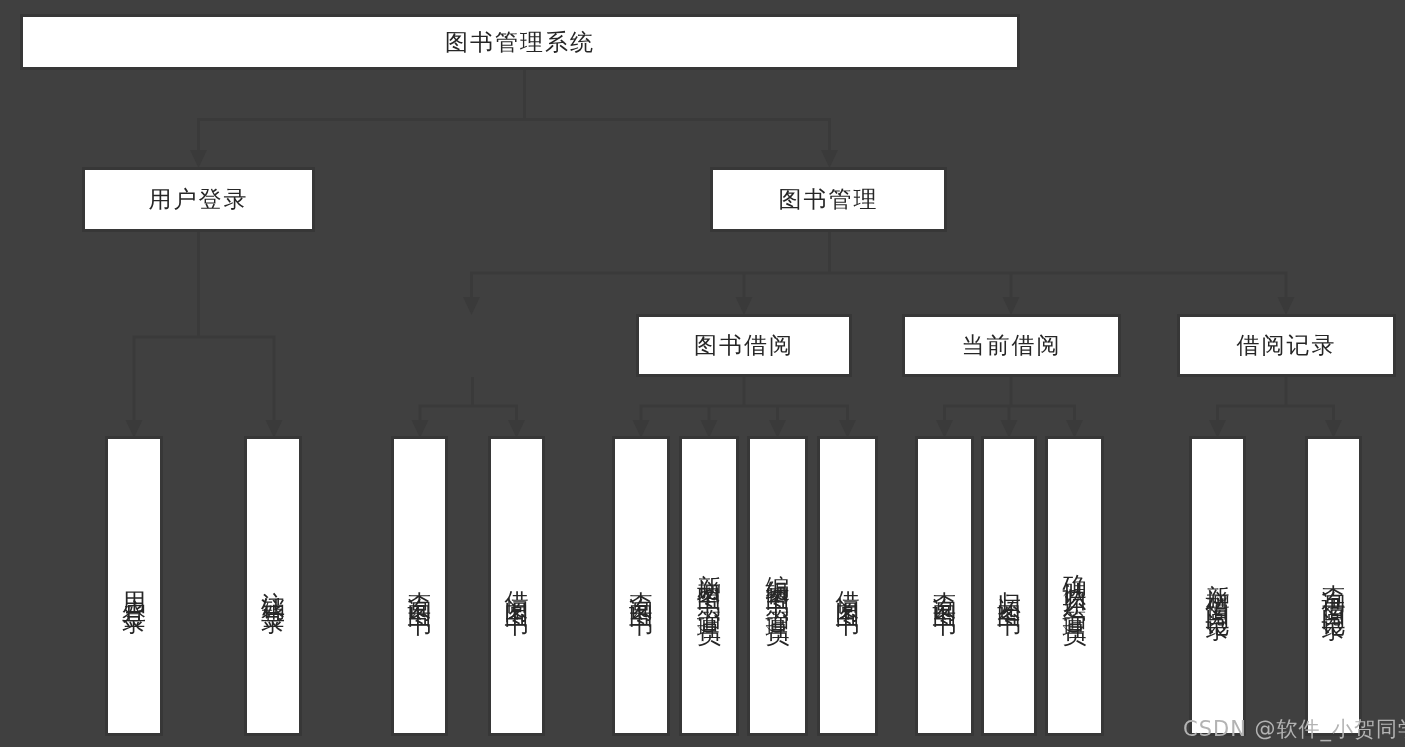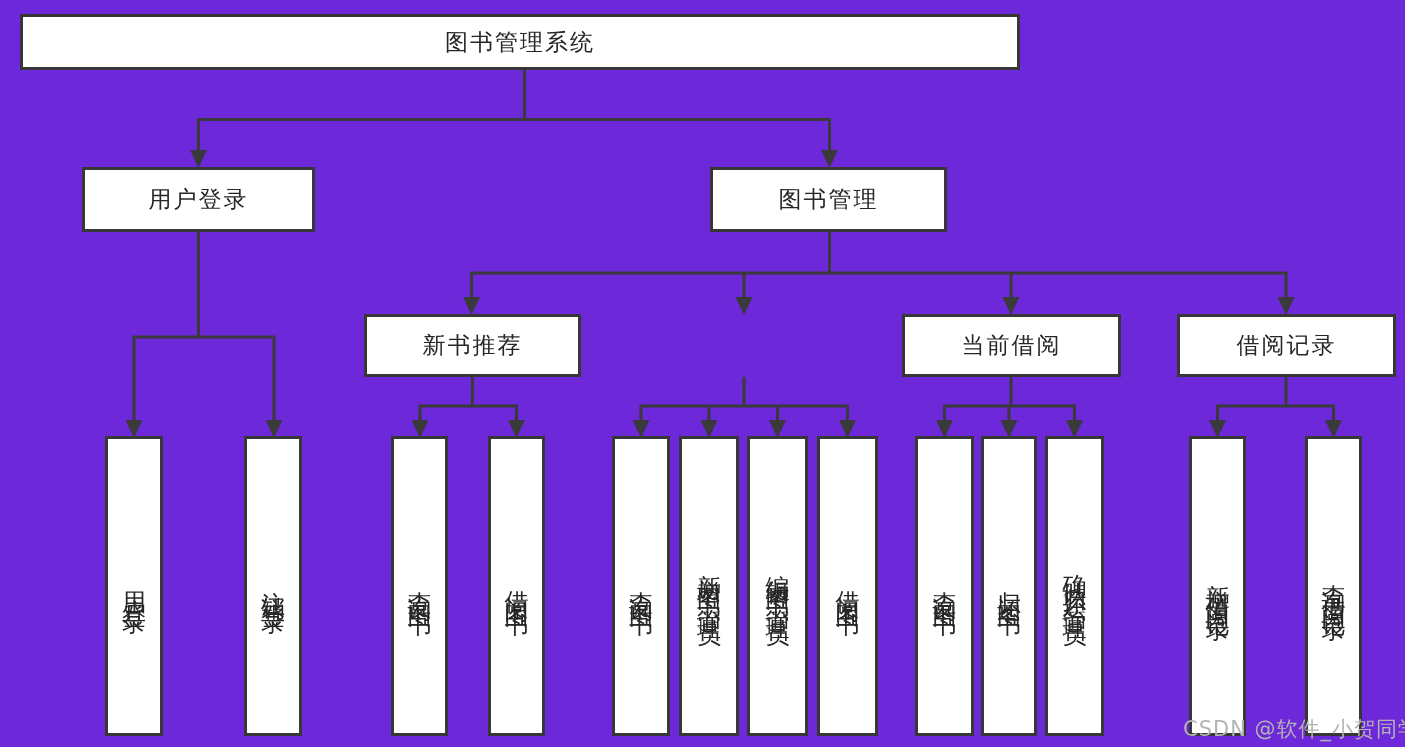--- a/index.html
+++ b/index.html
@@ -1,19 +1,19 @@
 <!DOCTYPE html>
 <html><head>
 <meta charset="utf-8">
 <style>
   html,body{margin:0;padding:0;background:#ffffff;}
   .canvas{
     position:relative;
     width:1405px;height:747px;
-    background:#6d28d9;
+    background:#404040;
     font-family:"DejaVu Sans","Liberation Sans",sans-serif;
     overflow:hidden;
   }
   .wires{position:absolute;left:0;top:0;width:1405px;height:747px;}
   .node{
     position:absolute;
     box-sizing:border-box;
     background:#ffffff;
     border:3px solid #373737;
     display:flex;align-items:center;justify-content:center;
@@ -111,22 +111,22 @@
     <span class="h-label">图书管理系统</span>
   </div>
 
   <div class="node" style="left:82px;top:167px;width:233px;height:65px">
     <span class="h-label">用户登录</span>
   </div>
   <div class="node" style="left:710px;top:167px;width:237px;height:65px">
     <span class="h-label">图书管理</span>
   </div>
 
-  <div class="node" style="left:364px;top:314px;width:217px;height:63px">
-    <span class="h-label">新书推荐</span>
+  <div class="node" style="left:636px;top:314px;width:216px;height:63px">
+    <span class="h-label">图书借阅</span>
   </div>
   <div class="node" style="left:1177px;top:314px;width:219px;height:63px">
     <span class="h-label">借阅记录</span>
   </div>
   <div class="node" style="left:902px;top:314px;width:219px;height:63px">
     <span class="h-label">当前借阅</span>
   </div>
 
   <div class="node" style="left:105px;top:436px;width:58px;height:300px">
     <span class="v-label">用户登录</span>

